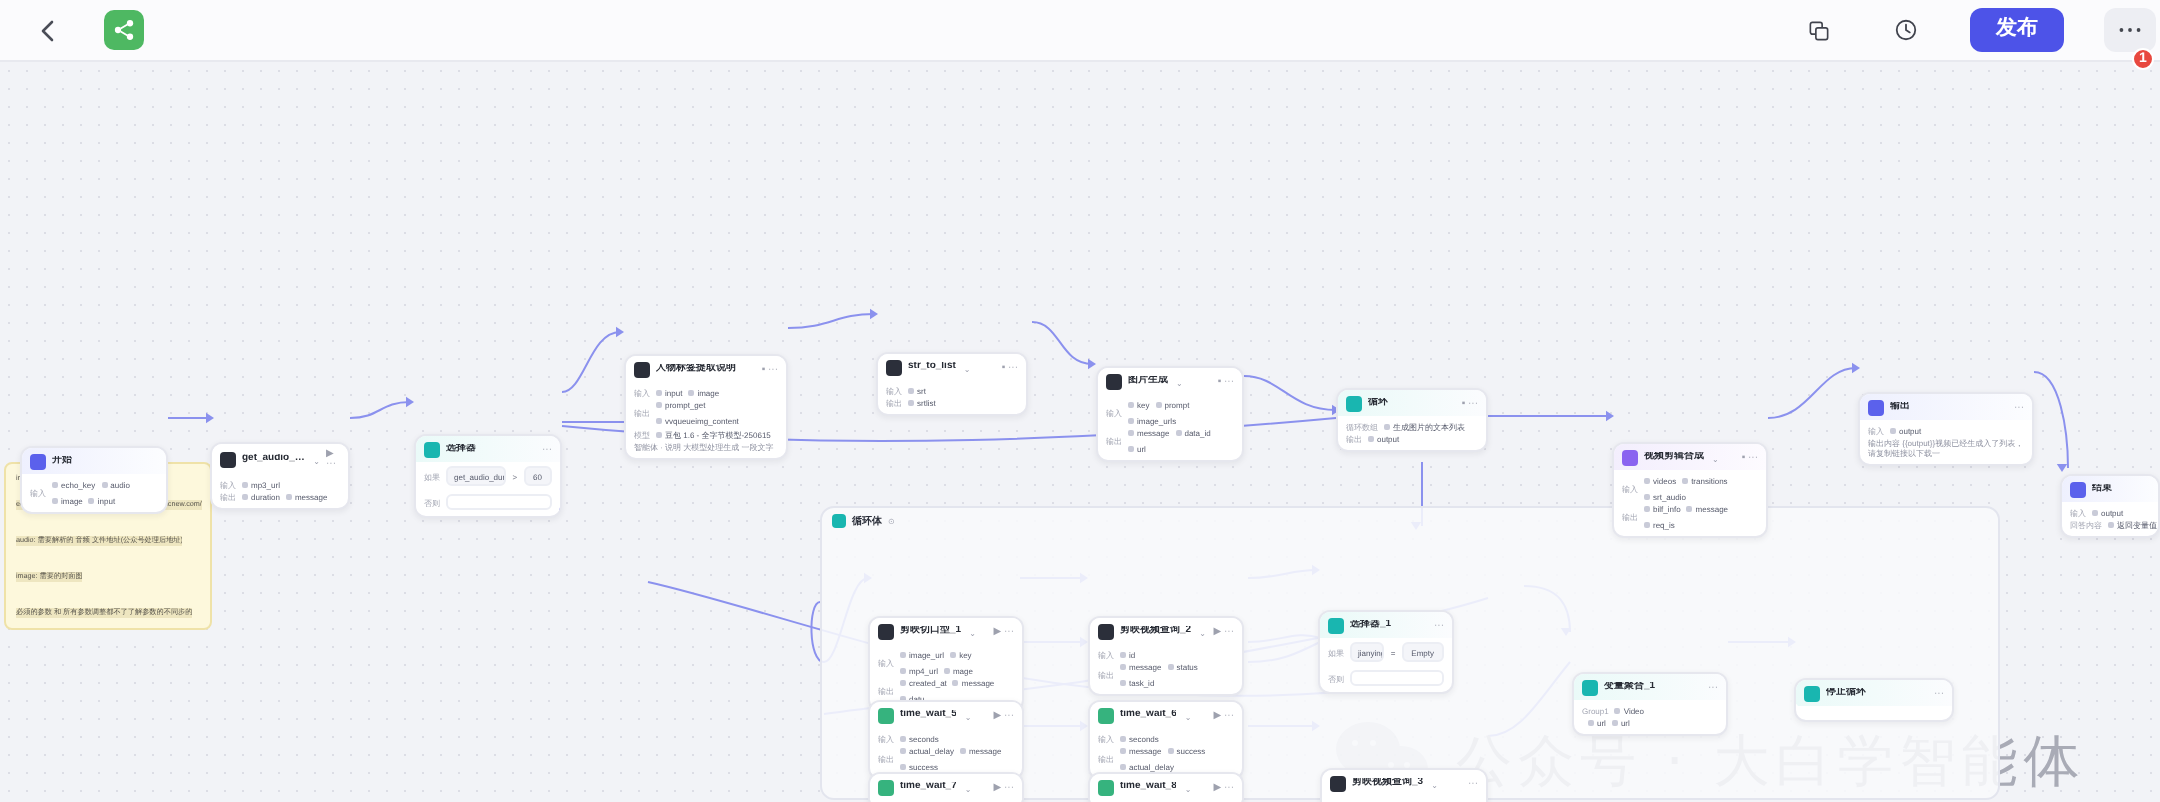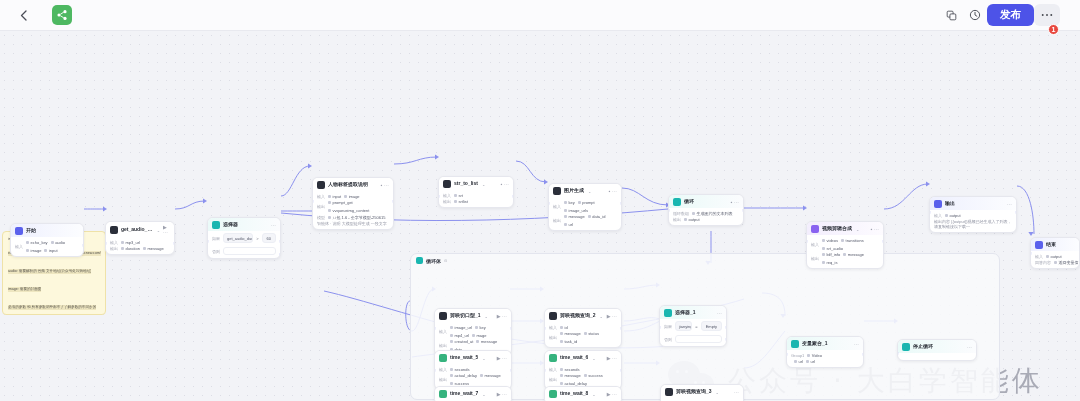--- a/index.html
+++ b/index.html
@@ -37,22 +37,22 @@
   }
   .title-icon { font-size: 8px; color: #8a8d99; display: inline-block; line-height: 1; }
   .subtitle-row { display: flex; align-items: center; gap: 3px; margin-top: 1px; }
   .auto-save {
     font-size: 6.5px; color: #61646e; background: #ebecf1;
     padding: 1px 3px; border-radius: 2px; white-space: nowrap;
   }
   .save-time { font-size: 6.5px; color: #61646e; white-space: nowrap; }
 
   .header-right {
-    margin-left: auto; margin-right: 20px;
-    display: flex; align-items: center; gap: 0; position: relative;
+    margin-left: auto; margin-right: 2px;
+    display: flex; align-items: center; gap: 20px; position: relative;
   }
   .hicon {
     width: 24px; height: 22px; display: flex; align-items: center; justify-content: center;
     color: #40434d; border-radius: 5px; cursor: pointer;
   }
   .publish-btn {
     background: #4d53e8; color: #fff; font-size: 10.5px; font-weight: bold;
     padding: 5px 13px; border-radius: 6px; border: none; cursor: pointer;
     white-space: nowrap; line-height: 1.1;
   }

